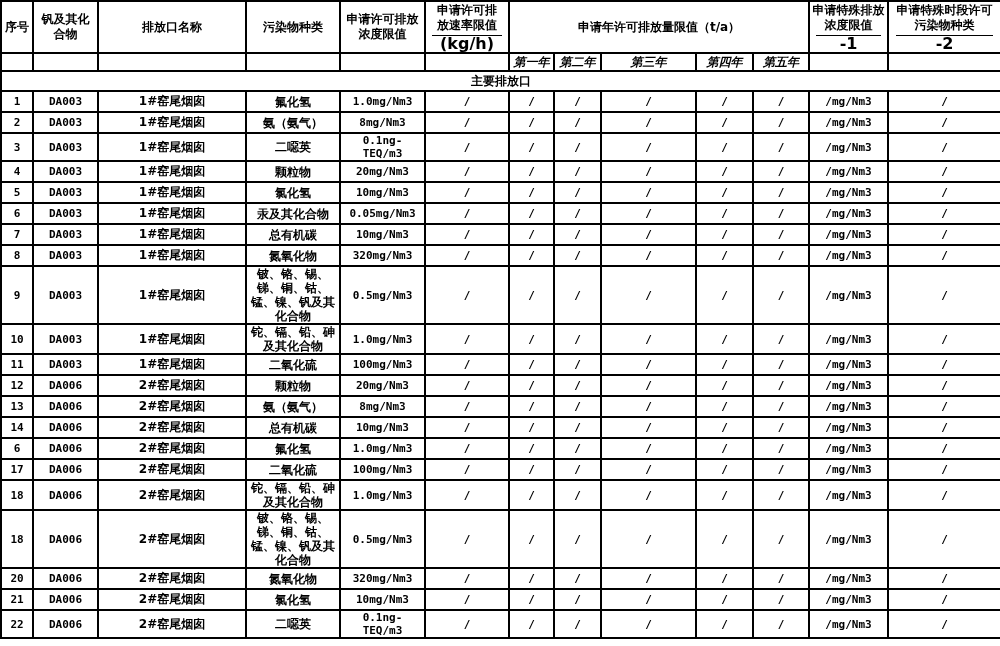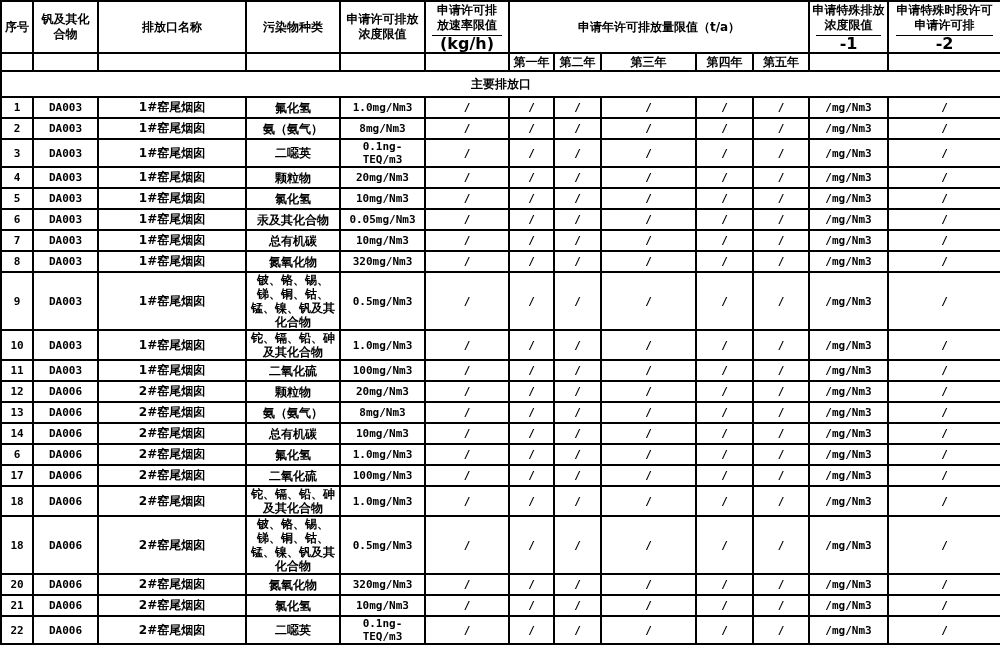--- a/index.html
+++ b/index.html
@@ -11,22 +11,22 @@
     width:1000px; border-collapse:collapse; table-layout:fixed;
   }
   table.permit th, table.permit td {
     border:2px solid #000; padding:0 2px; text-align:center;
     vertical-align:middle; font-weight:bold; color:#000;
     overflow:hidden;
   }
   thead th { font-size:12px; line-height:15px; }
   tr.hdr-main { height:52px; }
   tr.hdr-years { height:18px; }
-  tr.hdr-years th { font-size:12px; }
-  tr.section-row { height:26px; }
+  tr.hdr-years th { font-size:12px;font-style:italic; }
+  tr.section-row { height:20px; }
   tr.section-row td { font-size:12px; border-left:2px solid #000; border-right:2px solid #000; }
   tbody tr { height:21px; }
   tbody td { font-size:12px; line-height:13px; }
   .pre { white-space:pre-line; }
   .cjk-wrap { word-break:break-all; line-height:14px; padding:1px 3px; }
   .mono { font-family:"DejaVu Sans Mono", monospace; font-size:11px; letter-spacing:0; }
   .sub-rule { border-top:1px solid #000; height:0; width:90%; margin:2px auto 1px auto; }
   .hdr-sub { font-size:16px; line-height:14px; }
 </style>
 </head>
@@ -67,21 +67,21 @@
         </th>
         <th colspan="5"><span>申请年许可排放量限值（t/a）</span></th>
         <th>
           <div class="pre">申请特殊排放
 浓度限值</div>
           <div class="sub-rule"></div>
           <div class="hdr-sub">-1</div>
         </th>
         <th>
           <div class="pre">申请特殊时段许可
-申请许可排</div>
+污染物种类</div>
           <div class="sub-rule"></div>
           <div class="hdr-sub">-2</div>
         </th>
       </tr>
       <tr class="hdr-years">
         <th></th>
         <th></th>
         <th></th>
         <th></th>
         <th></th>

